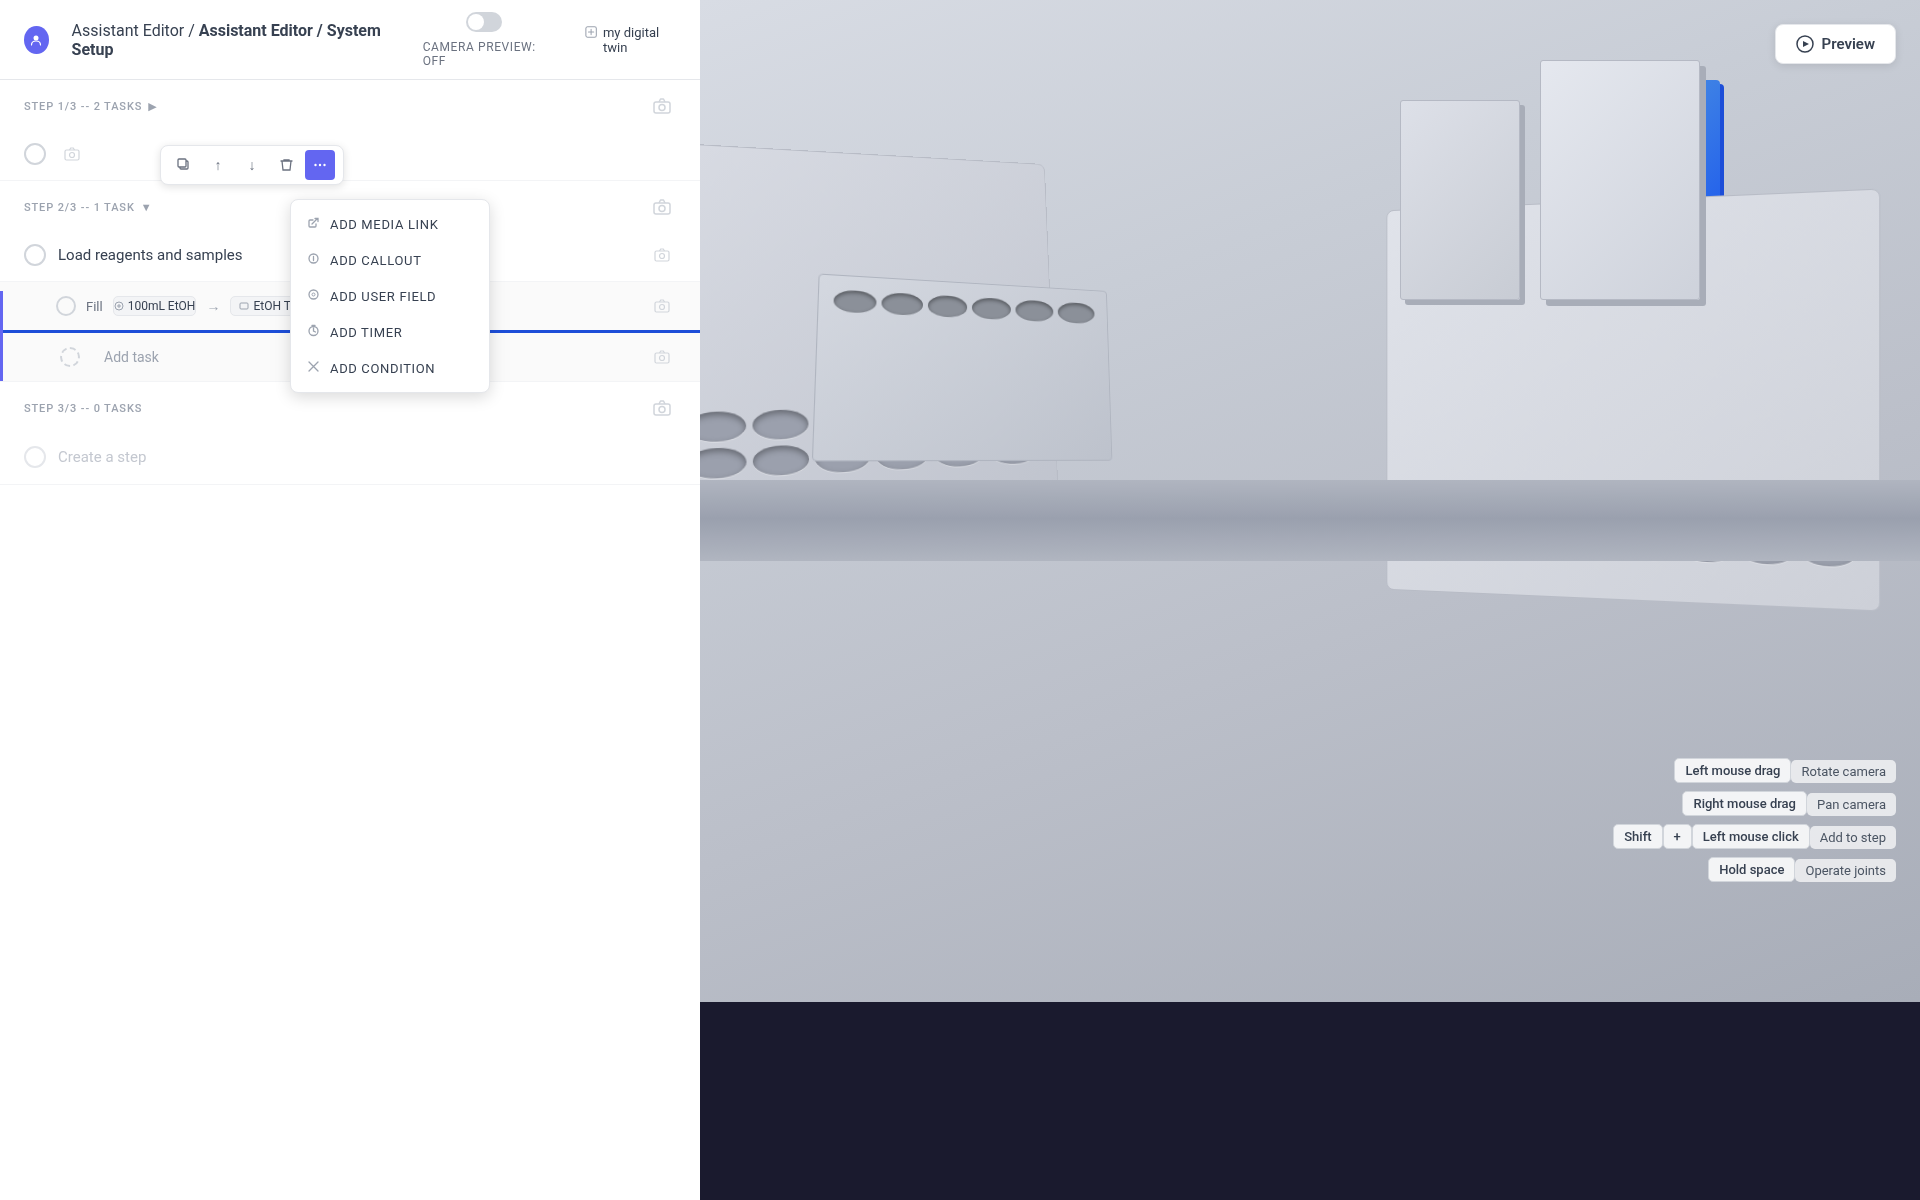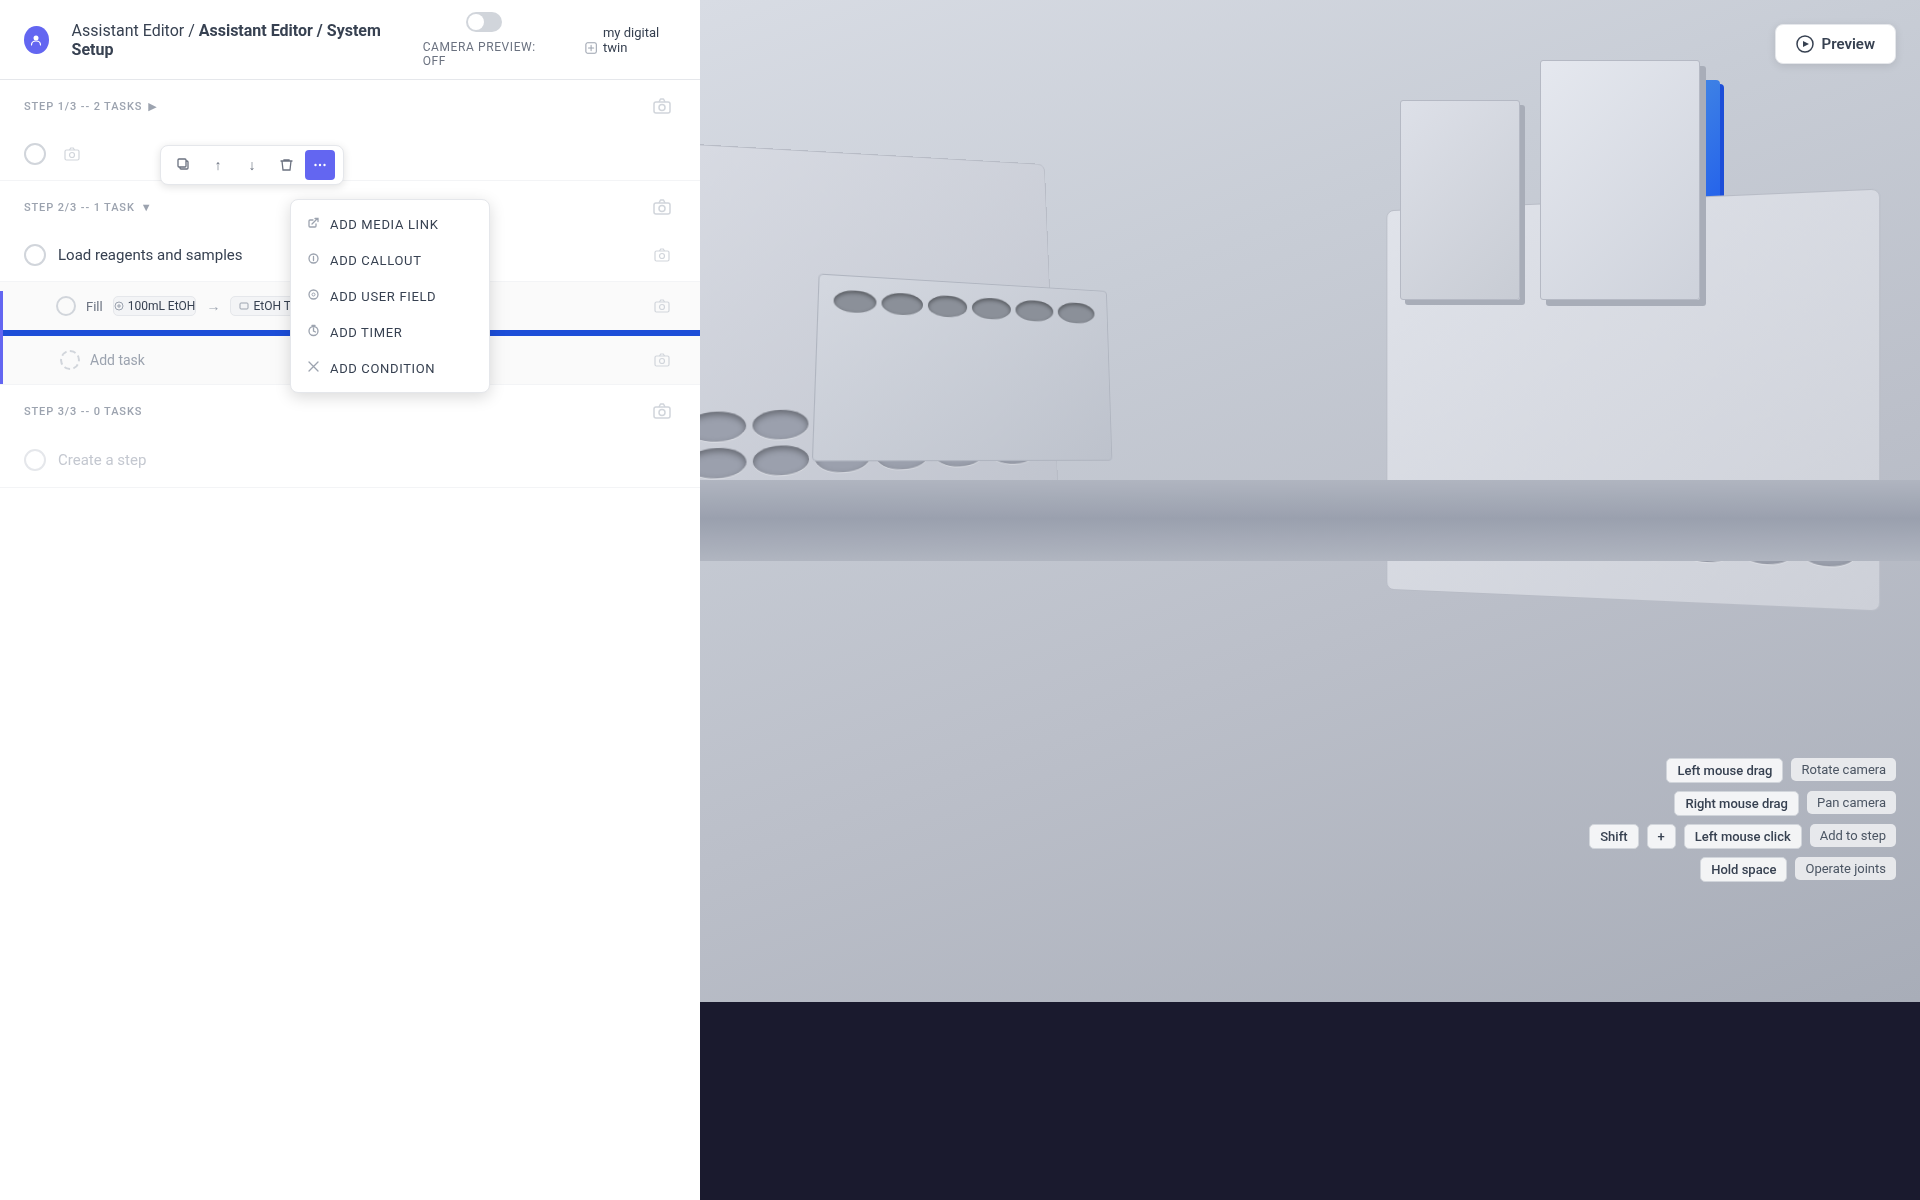--- a/index.html
+++ b/index.html
@@ -79,21 +79,21 @@
       left: 2px;
       transition: left 0.2s;
     }
     .camera-label {
       font-size: 12px;
       color: #6b7280;
       letter-spacing: 0.05em;
     }
     .digital-twin {
       display: flex;
-      align-items: flex-end;
+      align-items: flex-start;
       gap: 6px;
       margin-left: 16px;
       font-size: 13px;
       color: #374151;
     }
 
     
     .steps-content {
       flex: 1;
       overflow-y: auto;
@@ -216,22 +216,22 @@
       padding: 2px 8px;
       font-size: 12px;
       color: #374151;
     }
 
     
     .add-task-row {
       display: flex;
       align-items: center;
       padding: 10px 24px 10px 60px;
-      gap: 10px;
-      border-top: 6px solid #1d4ed8;
+      gap: 24px;
+      border-top: 3px solid #1d4ed8;
       color: #9ca3af;
       font-size: 14px;
     }
     .add-task-circle {
       width: 20px;
       height: 20px;
       border: 2px dashed #d1d5db;
       border-radius: 50%;
       flex-shrink: 0;
     }
@@ -358,22 +358,21 @@
       position: absolute;
       bottom: 120px;
       right: 24px;
       display: flex;
       flex-direction: column;
       gap: 8px;
       z-index: 50;
     }
     .control-row {
       display: flex;
-      align-items: flex-start;
-      gap: 8px;
+      align-items: flex-end;
       justify-content: flex-end;
     }
     .control-key {
       background: rgba(255,255,255,0.85);
       border: 1px solid #d1d5db;
       border-radius: 5px;
       padding: 4px 10px;
       font-size: 13px;
       color: #374151;
       font-weight: 500;

